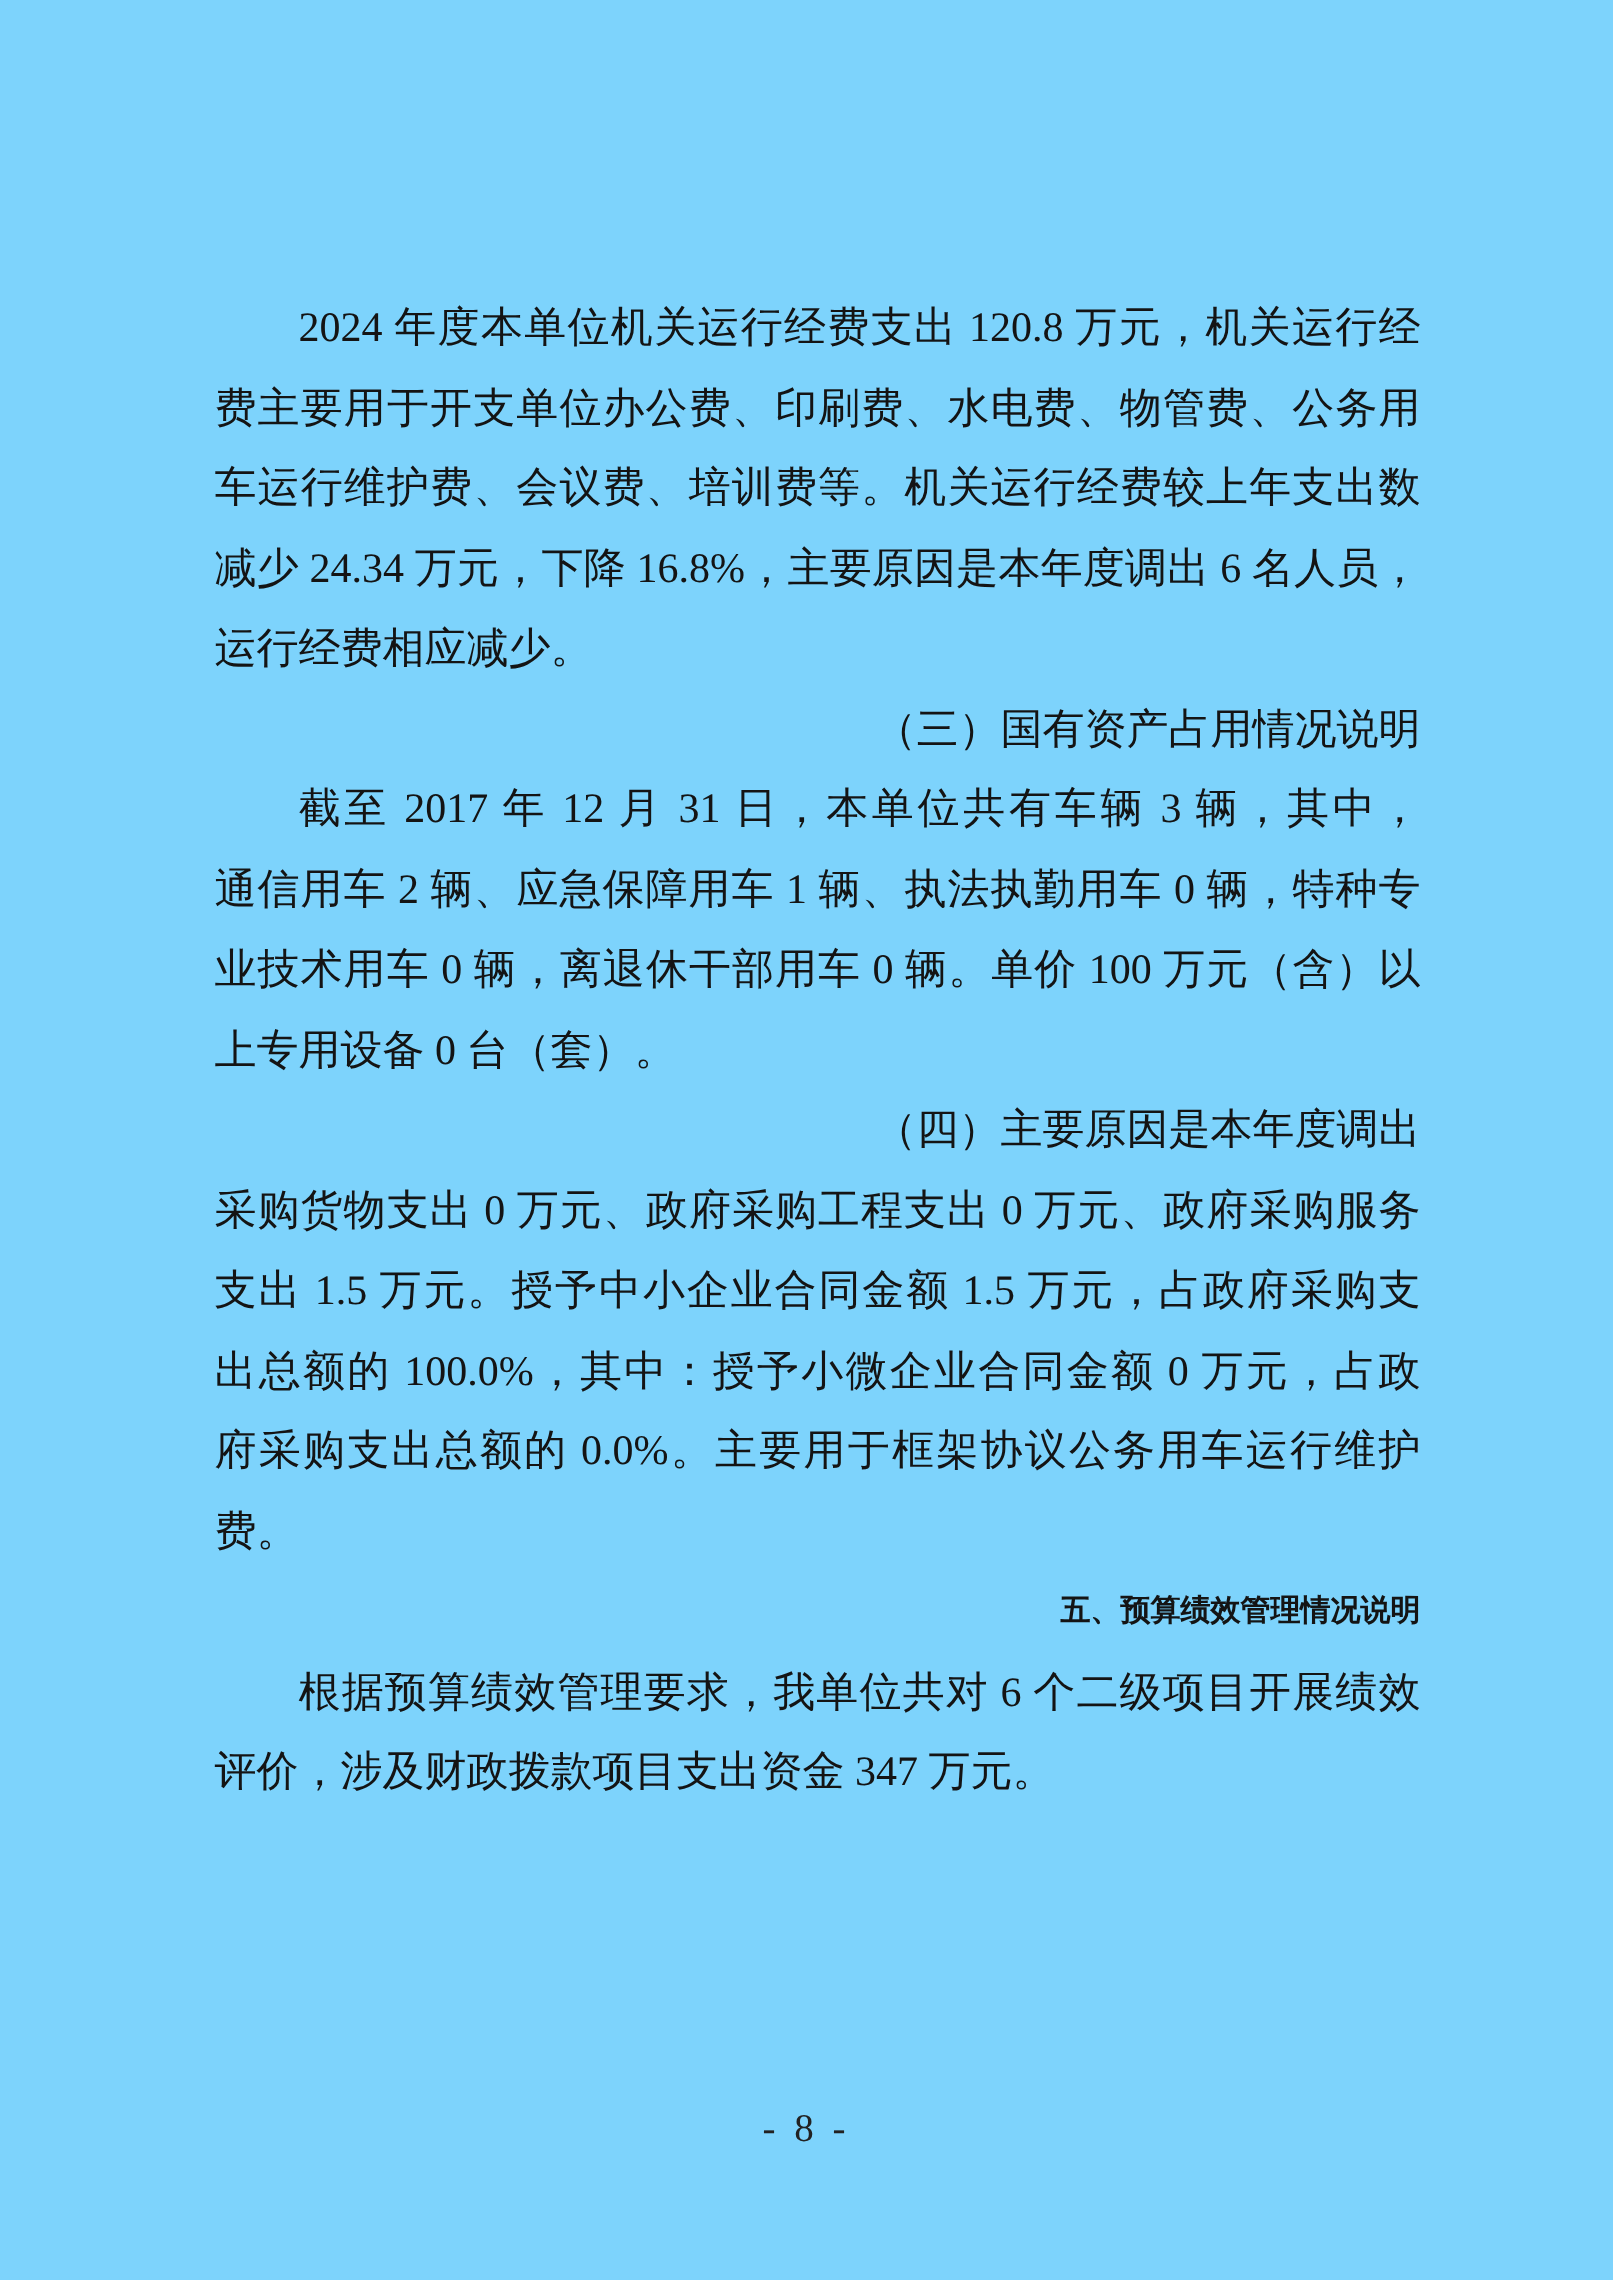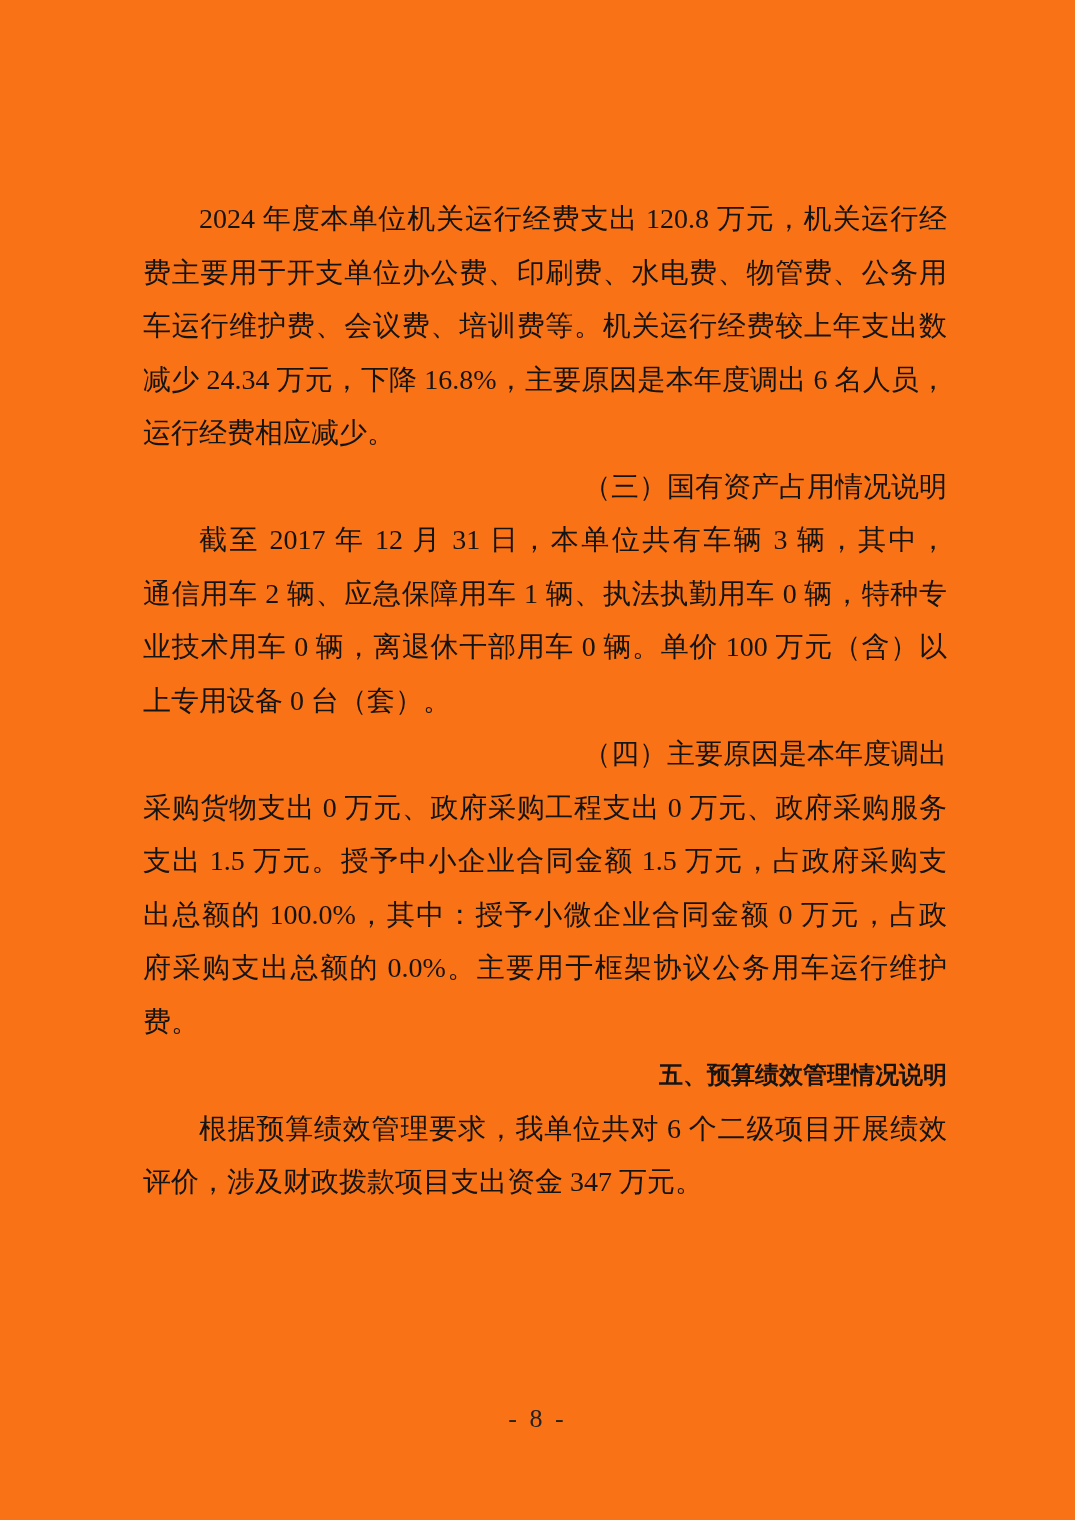--- a/index.html
+++ b/index.html
@@ -4,21 +4,21 @@
 <style>
   html, body {
     margin: 0;
     padding: 0;
     background: #ffffff;
   }
   .page {
     position: relative;
     width: 1075px;
     height: 1520px;
-    background: #f97316;
+    background: #7dd3fc;
     overflow: hidden;
     font-family: "Liberation Serif", "DejaVu Serif", serif;
     color: #141414;
   }
   .content {
     position: absolute;
     left: 143px;
     top: 192px;
     width: 804px;
   }
@@ -45,21 +45,21 @@
     text-align: right;
   }
   .heading.kai {
     
     font-weight: 400;
   }
   .heading.hei {
     
     font-family: "Liberation Sans", "DejaVu Sans", sans-serif;
     font-weight: 700;
-    font-size: 24px;
+    font-size: 20px;
   }
   .footer {
     position: absolute;
     top: 1404px;
     left: 0;
     width: 100%;
     text-align: center;
     font-size: 26px;
     letter-spacing: 3px;
     color: #222222;

